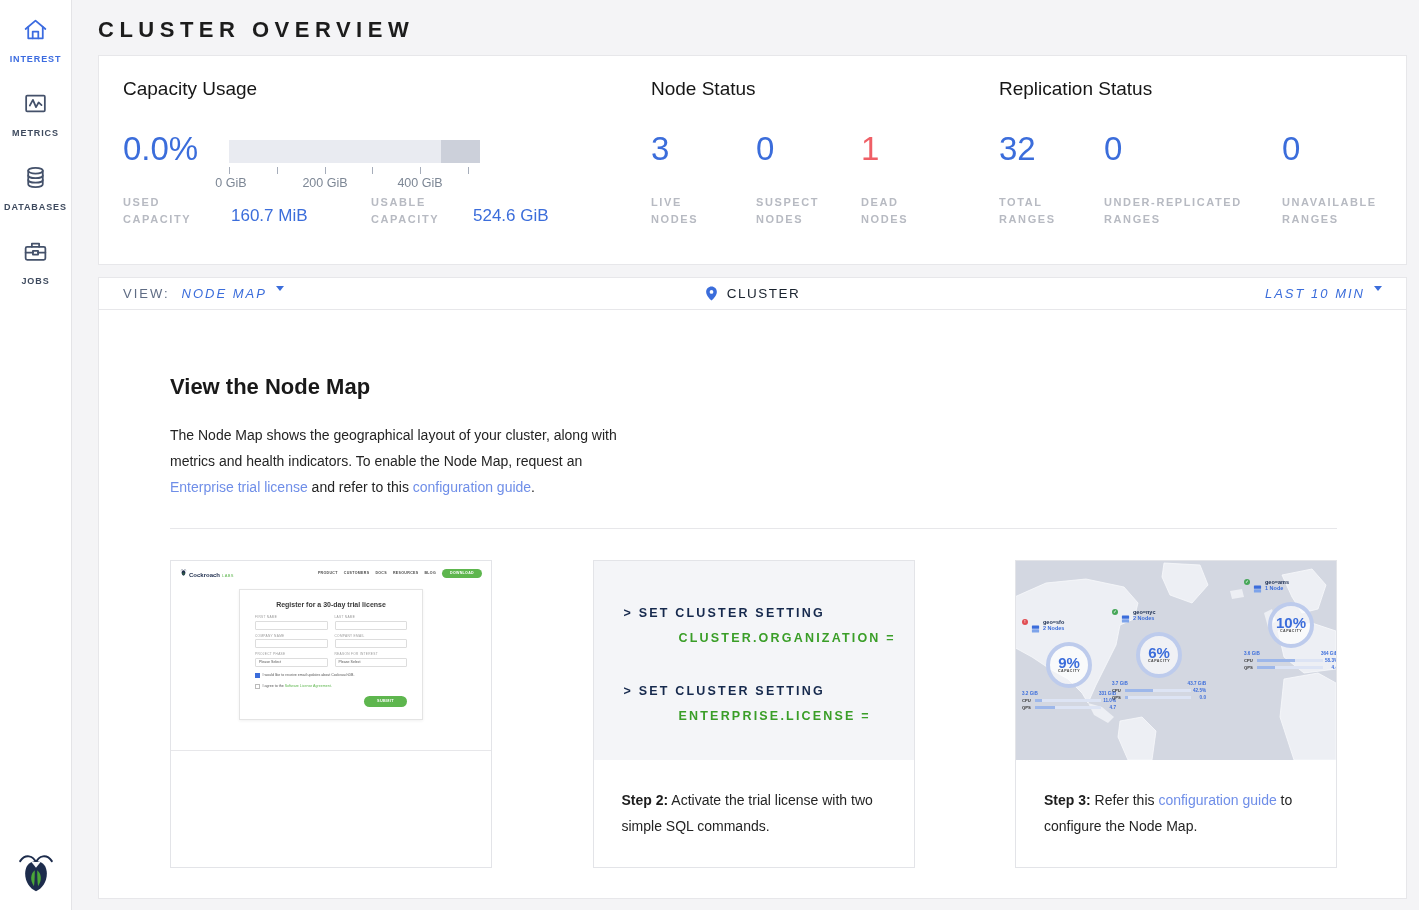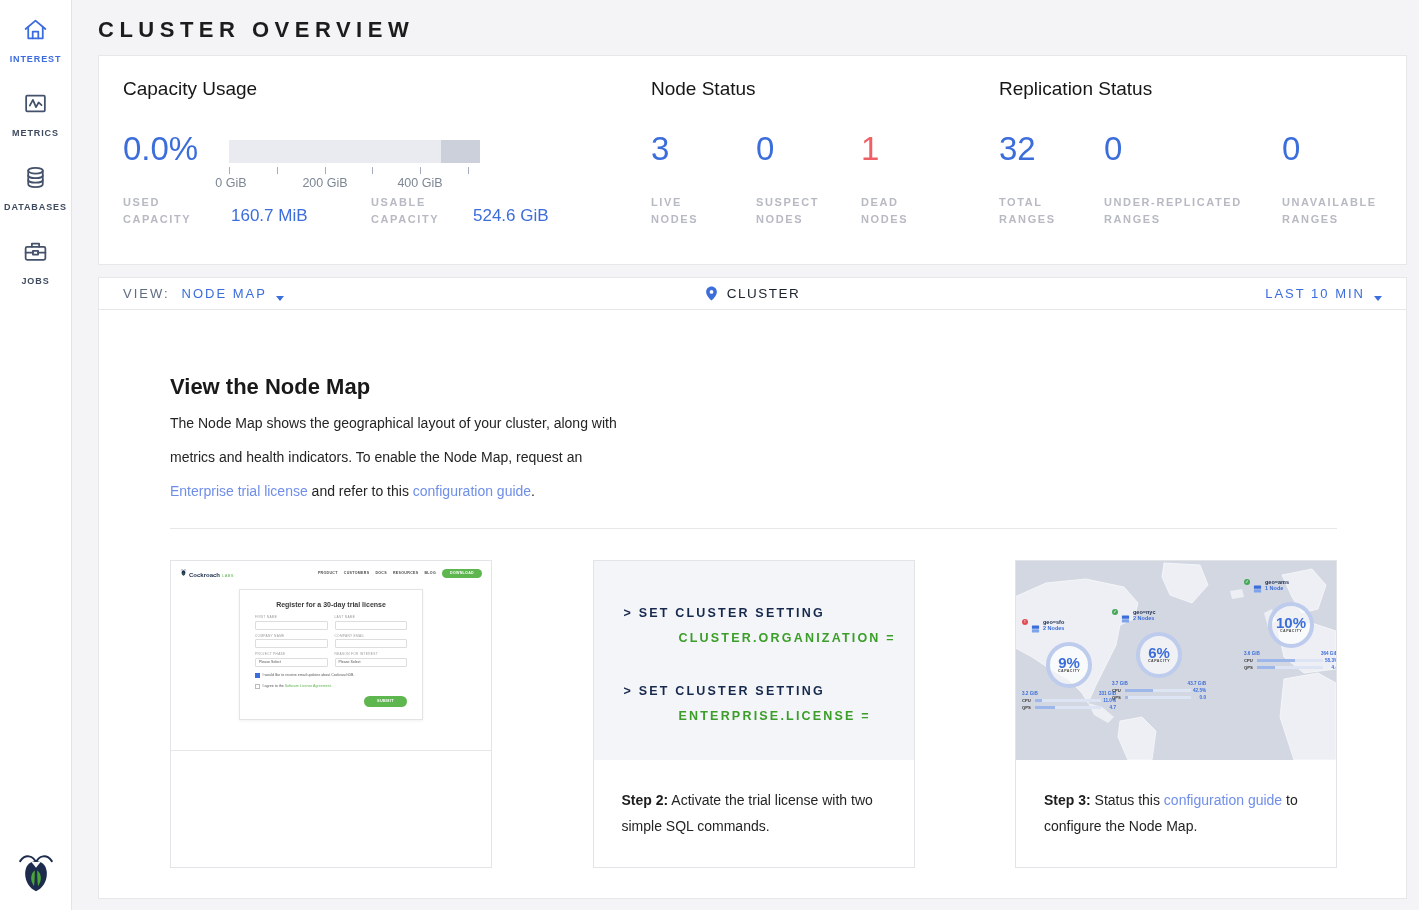--- a/index.html
+++ b/index.html
@@ -49,31 +49,31 @@
   .tick-label { position:absolute; top:120px; font-size:12.5px; color:#7d8795; width:60px; text-align:center; }
 
   
   .view-bar {
     margin-top:12px; height:33px; display:flex; align-items:center;
     padding:0 24px; font-size:13px; letter-spacing:2px;
   }
   .vb-left, .vb-right { display:flex; align-items:center; width:360px; }
   .vb-center { flex:1; display:flex; align-items:center; justify-content:center; }
   .vb-label { color:#5f6c84; margin-right:12px; }
-  .vb-value { color:#3b6ddb; cursor:pointer; display:flex; align-items:flex-end; }
+  .vb-value { color:#3b6ddb; cursor:pointer; display:flex; align-items:flex-start;font-style:italic; }
   .vb-right { justify-content:flex-end; }
   .caret { display:inline-block; margin-left:9px; width:0; height:0;
     border-left:4.5px solid transparent; border-right:4.5px solid transparent; border-top:5px solid #3b6ddb; }
   .cluster-label { color:#19222e; letter-spacing:1.5px; display:flex; align-items:center; font-size:13.5px; }
   .pin-icon { margin-right:9px; display:inline-flex; }
 
   
   .main-panel { position:relative; margin-top:-1px; height:590px; }
   .nm-heading { position:absolute; left:71px; top:64px; font-size:22px; font-weight:bold; color:#191919; }
-  .nm-desc { position:absolute; left:71px; top:96px; width:468px; font-size:14px; line-height:34px; color:#242424; }
+  .nm-desc { position:absolute; left:71px; top:112px; width:468px; font-size:14px; line-height:26px; color:#242424; }
   a.link { color:#6f8ee8; text-decoration:none; cursor:pointer; }
   .trial-btn {
     position:absolute; right:69px; top:70px; width:311px; height:41px;
     background:#fff; border:1px solid #ccd2dc; border-radius:3px;
     color:#3b6ddb; font-size:14px; letter-spacing:2px; font-family:"Liberation Sans",sans-serif;
     display:flex; align-items:center; justify-content:center; cursor:pointer;
   }
   .divider { position:absolute; left:71px; right:69px; top:218px; border-top:1px solid #e7e7ea; }
   .cards { position:absolute; left:71px; right:69px; top:250px; display:flex; justify-content:space-between; }
   .card { width:322px; height:308px; border:1px solid #e3e4e8; background:#fff; }
@@ -499,19 +499,19 @@
             <div class="mw-row">
                 <span class="mw-row-label">QPS</span>
                 <span class="mw-bar">
                   <i style="width:28%"></i>
                 </span>
                 <span class="mw-val">4.4</span>
               </div>
           </div>
         </div>
         <div class="card-caption">
-          <span class="step-prefix">Step 3:</span><span> Status this </span><a class="link">configuration guide</a><span> to configure the Node Map.</span>
+          <span class="step-prefix">Step 3:</span><span> Refer this </span><a class="link">configuration guide</a><span> to configure the Node Map.</span>
         </div>
       </div>
 
     </div>
   </div>
 </div>
 
 </body></html>

